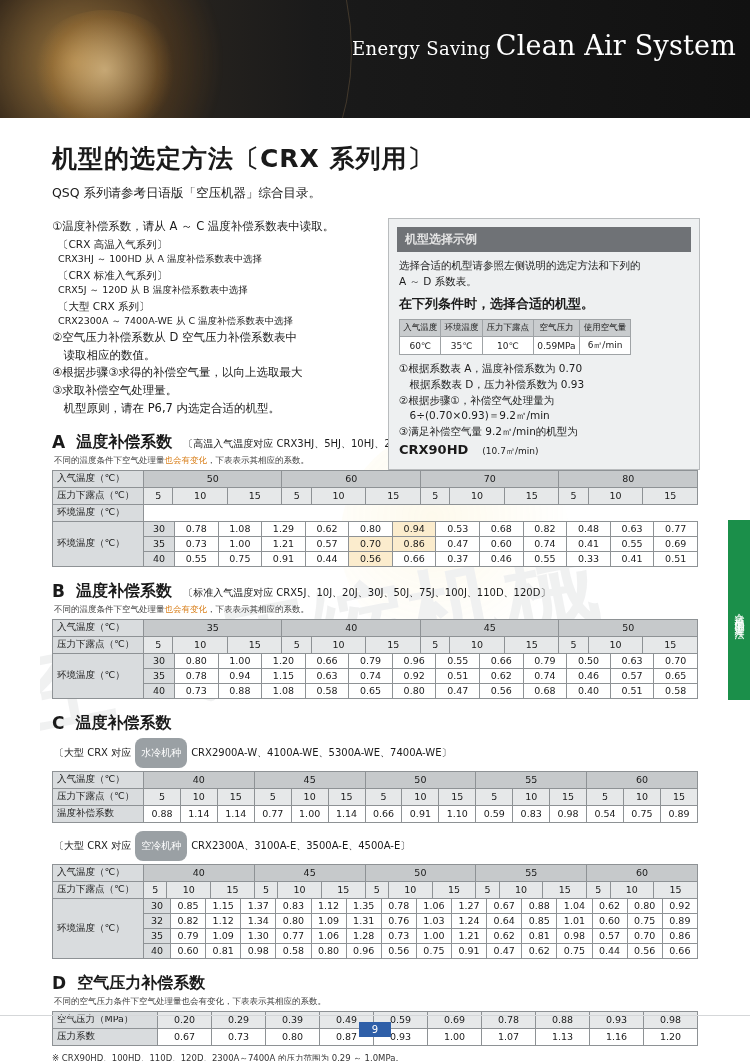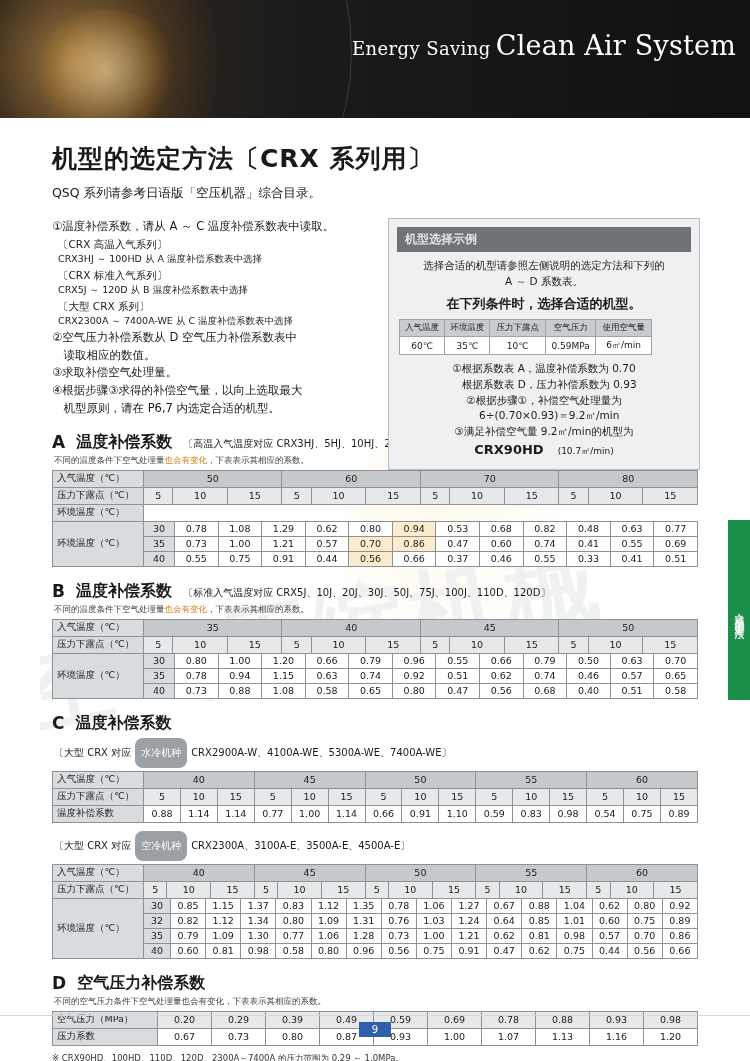--- a/index.html
+++ b/index.html
@@ -64,23 +64,23 @@
   .step-list .lvl3{font-size:9.5px;margin-left:6px;}
   
   .example{
     position:absolute;left:388px;top:100px;width:312px;border:1px solid #b9bcbe;background:#eef0f1;
     box-sizing:border-box;padding:0 0 10px 0;
   }
   .example .ex-head{
     margin:8px 8px 6px 8px;background:#6f7276;color:#e5e5e5;font-size:12px;font-weight:bold;
     padding:4px 8px;
   }
-  .example .ex-body{font-size:10.5px;line-height:1.5;padding:0 10px;text-align:center;}
+  .example .ex-body{font-size:10.5px;line-height:1.5;padding:0 10px;}
   .example .ex-body b{font-size:13px;}
-  table.ex-tbl{border-collapse:collapse;margin:6px 10px 6px 10px;width:253px;font-size:9px;}
+  table.ex-tbl{border-collapse:collapse;margin:6px 10px 6px 10px;width:232px;font-size:9px;}
   table.ex-tbl td{border:1px solid #9fa3a6;text-align:center;padding:2px 1px;background:#fff;}
   table.ex-tbl tr.h td{background:#c9ccce;font-size:8.5px;}
   
   .sec{margin:14px 0 0 52px;}
   .sec .letter{font-size:17px;font-weight:bold;display:inline-block;vertical-align:-1px;}
   .sec .stitle{font-size:16px;font-weight:bold;margin-left:6px;}
   .sec .sdesc{font-size:10px;margin-left:6px;}
   .sec .snote{font-size:8.5px;color:#444;margin:2px 0 3px 2px;}
   .sec .snote .hl{color:#d87f1a;}
   .sub-line{font-size:10px;margin:4px 0 3px 2px;}
@@ -130,22 +130,22 @@
   <div class="step-list">
     <div>①温度补偿系数，请从 A ～ C 温度补偿系数表中读取。</div>
     <div class="lvl2">〔CRX 高温入气系列〕</div>
     <div class="lvl3">CRX3HJ ～ 100HD 从 A 温度补偿系数表中选择</div>
     <div class="lvl2">〔CRX 标准入气系列〕</div>
     <div class="lvl3">CRX5J ～ 120D 从 B 温度补偿系数表中选择</div>
     <div class="lvl2">〔大型 CRX 系列〕</div>
     <div class="lvl3">CRX2300A ～ 7400A-WE 从 C 温度补偿系数表中选择</div>
     <div>②空气压力补偿系数从 D 空气压力补偿系数表中</div>
     <div>　读取相应的数值。</div>
+    <div>④根据步骤③求得的补偿空气量，以向上选取最大</div>
     <div>③求取补偿空气处理量。</div>
-    <div>④根据步骤③求得的补偿空气量，以向上选取最大</div>
     <div>　机型原则，请在 P6,7 内选定合适的机型。</div>
   </div>
 
   <div class="example">
     <div class="ex-head">机型选择示例</div>
     <div class="ex-body">
       <div>选择合适的机型请参照左侧说明的选定方法和下列的</div>
       <div>A ～ D 系数表。</div>
       <div style="margin-top:4px;"><b>在下列条件时，选择合适的机型。</b></div>
     </div>

